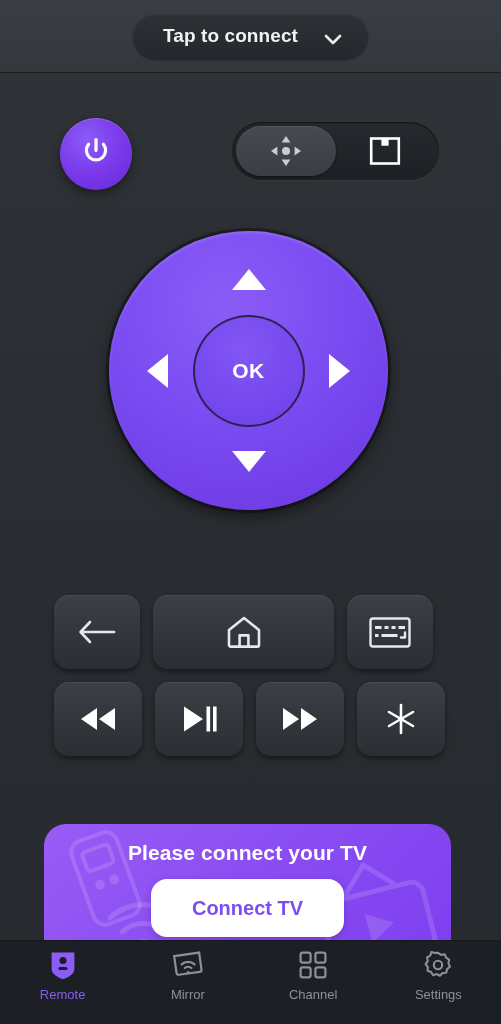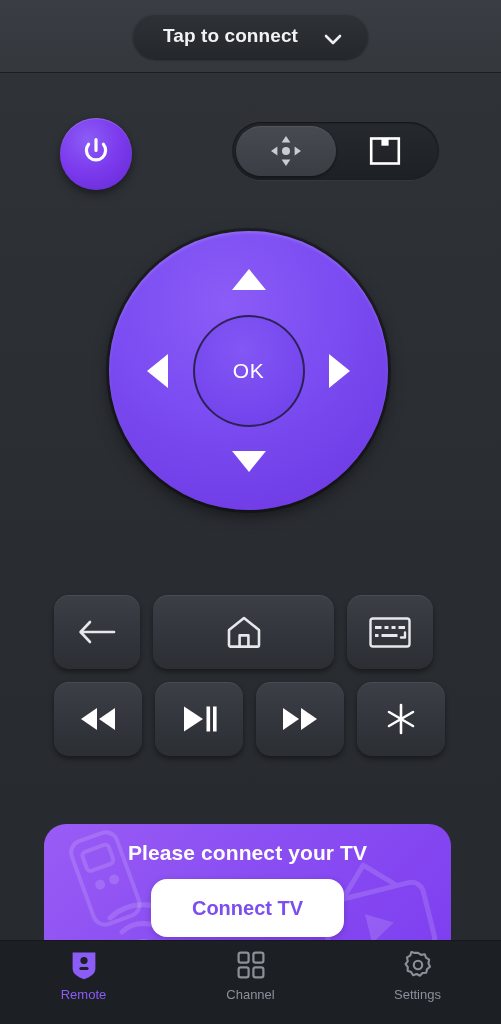--- a/index.html
+++ b/index.html
@@ -147,21 +147,21 @@
   .ok-btn {
     position: absolute;
     left: 50%; top: 50%;
     transform: translate(-50%, -50%);
     width: 112px; height: 112px;
     border-radius: 50%;
     background: radial-gradient(circle at 44% 30%, #8257f4 0%, #7749ef 55%, #6e3fe8 100%);
     border: 2px solid rgba(22,20,32,.75);
     display: flex; align-items: center; justify-content: center;
     font-size: 21px;
-    font-weight: normal;
+    font-weight: bold;
     letter-spacing: .5px;
     color: #ffffff;
     cursor: pointer;
   }
 
   
   .ctrl-grid {
     position: absolute;
     left: 54px; top: 595px;
     width: 393px;
@@ -422,20 +422,31 @@
       <span class="nav-icon">
         <svg width="26" height="30" viewBox="0 0 26 30" fill="none">
           <path d="M1.6 2.4h22.8v16.2c0 5.1-4.4 8.2-11.4 10.6C6 26.8 1.6 23.7 1.6 18.6V2.4z" fill="#8b5cf6"></path>
           <circle cx="13" cy="10.5" r="3.6" fill="#1c1f24"></circle>
           <rect x="8.4" y="17" width="9.2" height="3.1" rx="1.55" fill="#1c1f24"></rect>
         </svg>
       </span>
       <span class="nav-label">Remote</span>
     </div>
 
+    <div class="nav-item">
+      <span class="nav-icon">
+        <svg width="32" height="28" viewBox="0 0 32 28" fill="none">
+          <path d="M3.4 3.2h25.2v17.2a2 2 0 0 1-2 2H5.4a2 2 0 0 1-2-2V3.2z" stroke="#8d9099" stroke-width="2.2" transform="rotate(-8 16 13)"></path>
+          <path d="M9.6 13.4a9.4 9.4 0 0 1 13 0" stroke="#8d9099" stroke-width="2.2" stroke-linecap="round"></path>
+          <path d="M12.8 17a5 5 0 0 1 6.6 0" stroke="#8d9099" stroke-width="2.2" stroke-linecap="round"></path>
+          <path d="M16.1 19.4l2.6 3.2h-5.2z" fill="#8d9099"></path>
+        </svg>
+      </span>
+      <span class="nav-label">Mirror</span>
+    </div>
 
     <div class="nav-item">
       <span class="nav-icon">
         <svg width="28" height="28" viewBox="0 0 28 28" fill="none">
           <rect x="1.6" y="1.6" width="10" height="10" rx="2.2" stroke="#8d9099" stroke-width="2.2"></rect>
           <rect x="16.4" y="1.6" width="10" height="10" rx="2.2" stroke="#8d9099" stroke-width="2.2"></rect>
           <rect x="1.6" y="16.4" width="10" height="10" rx="2.2" stroke="#8d9099" stroke-width="2.2"></rect>
           <rect x="16.4" y="16.4" width="10" height="10" rx="2.2" stroke="#8d9099" stroke-width="2.2"></rect>
         </svg>
       </span>

